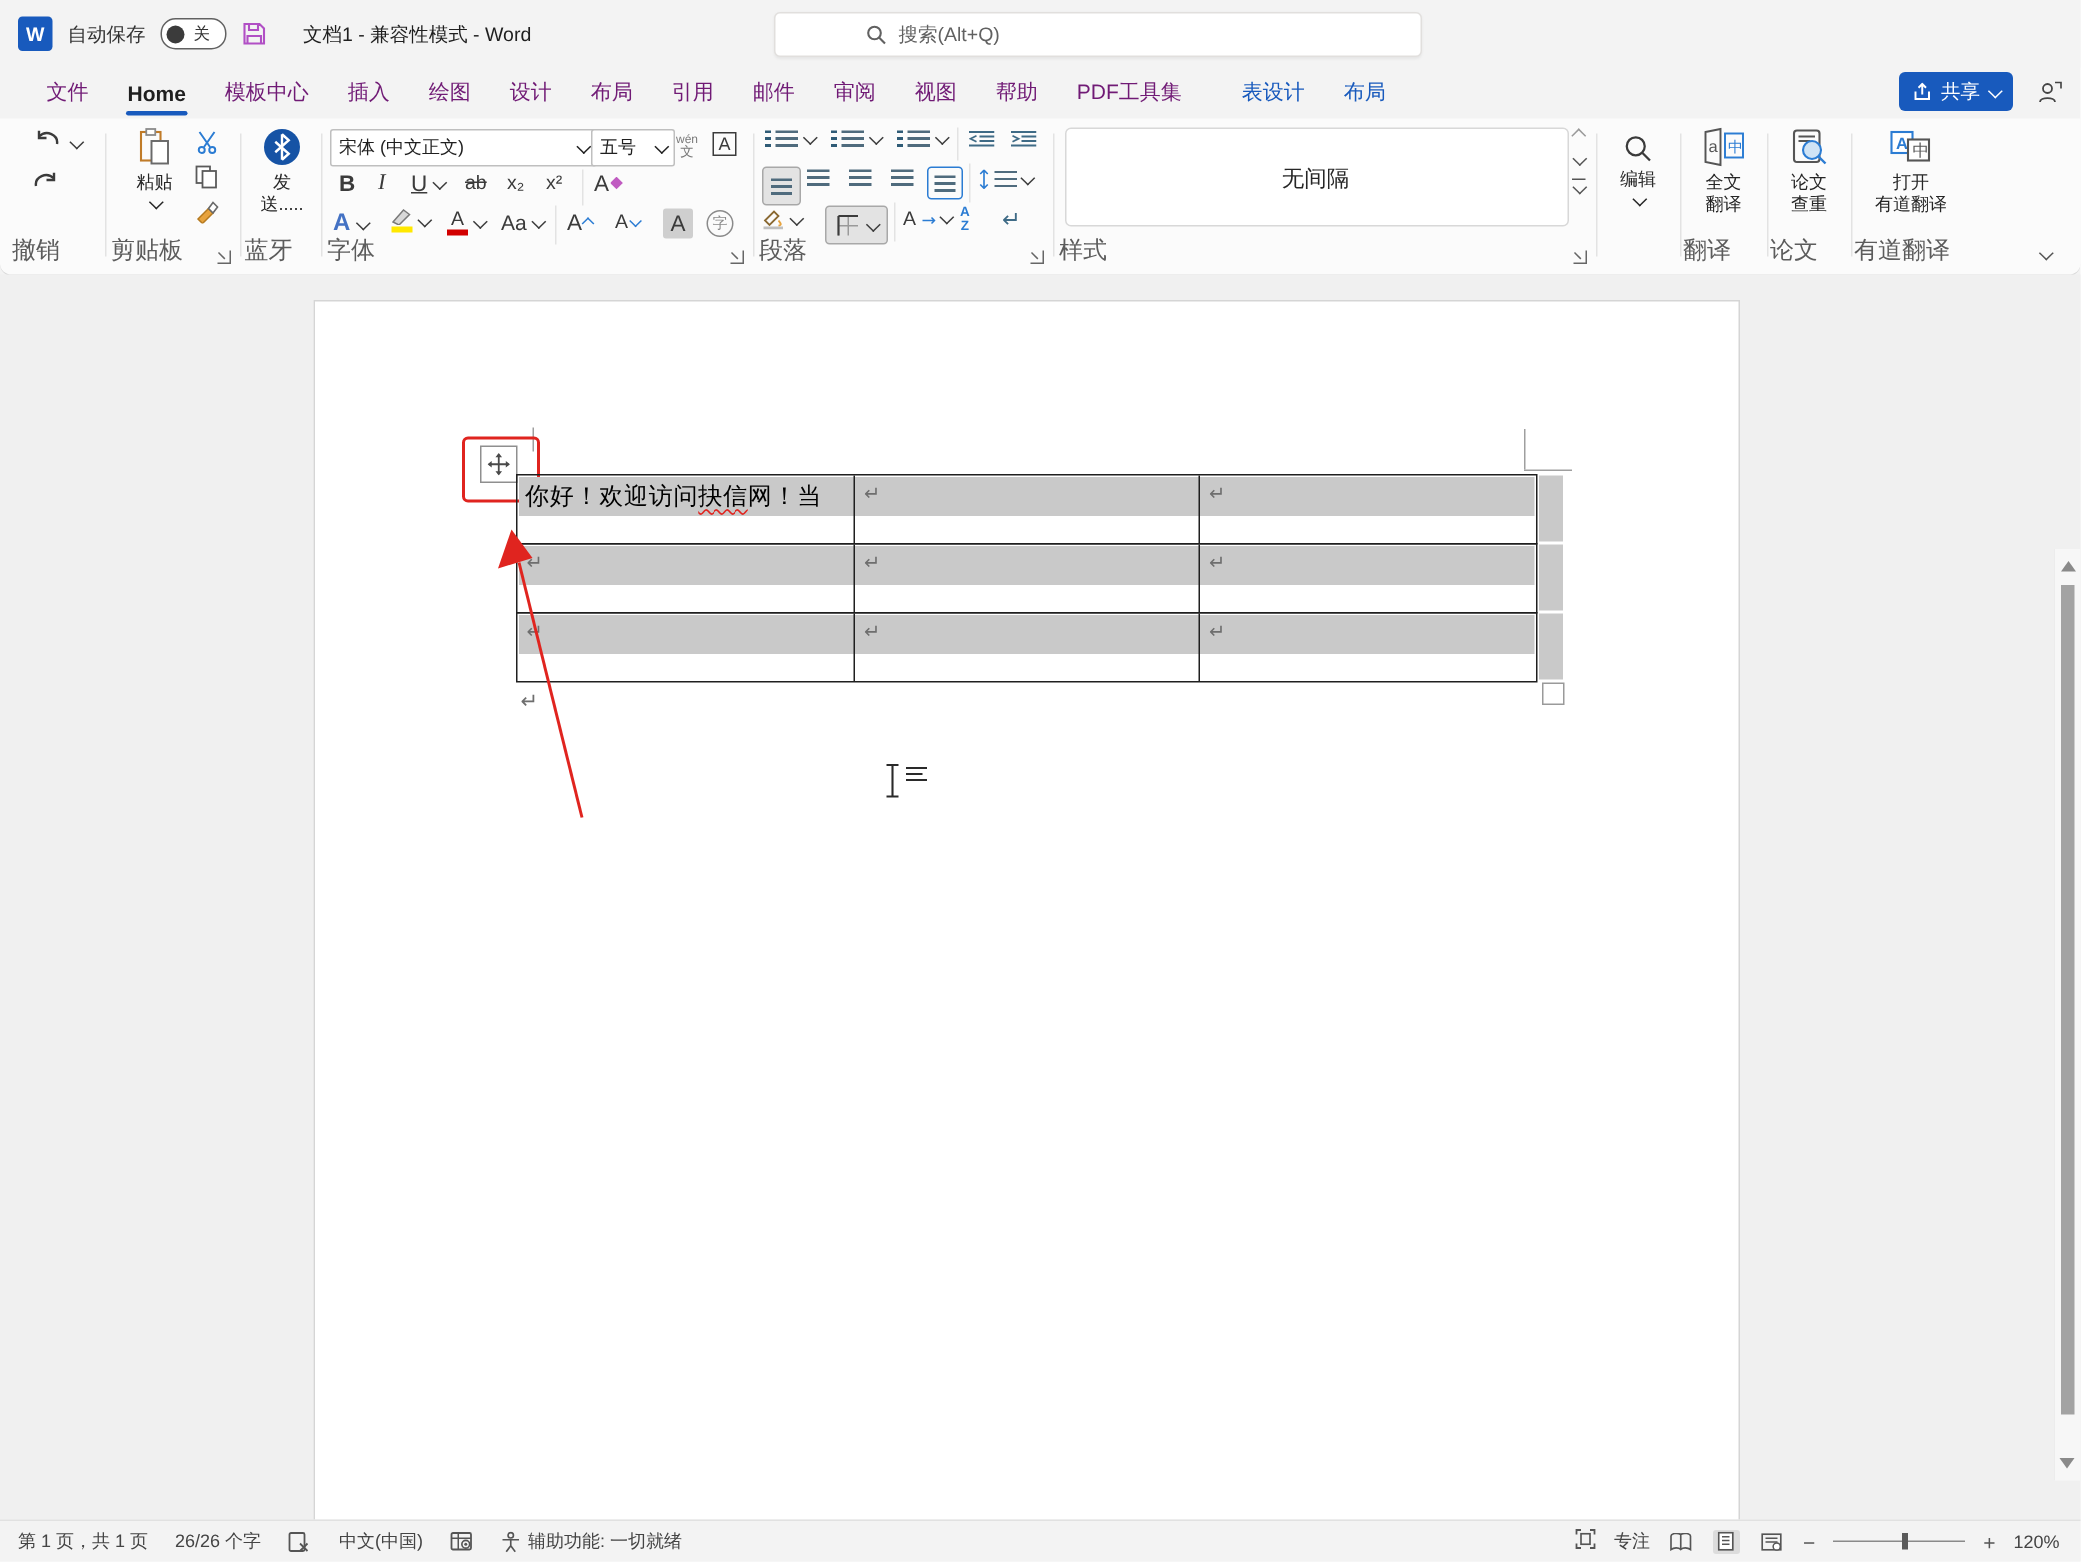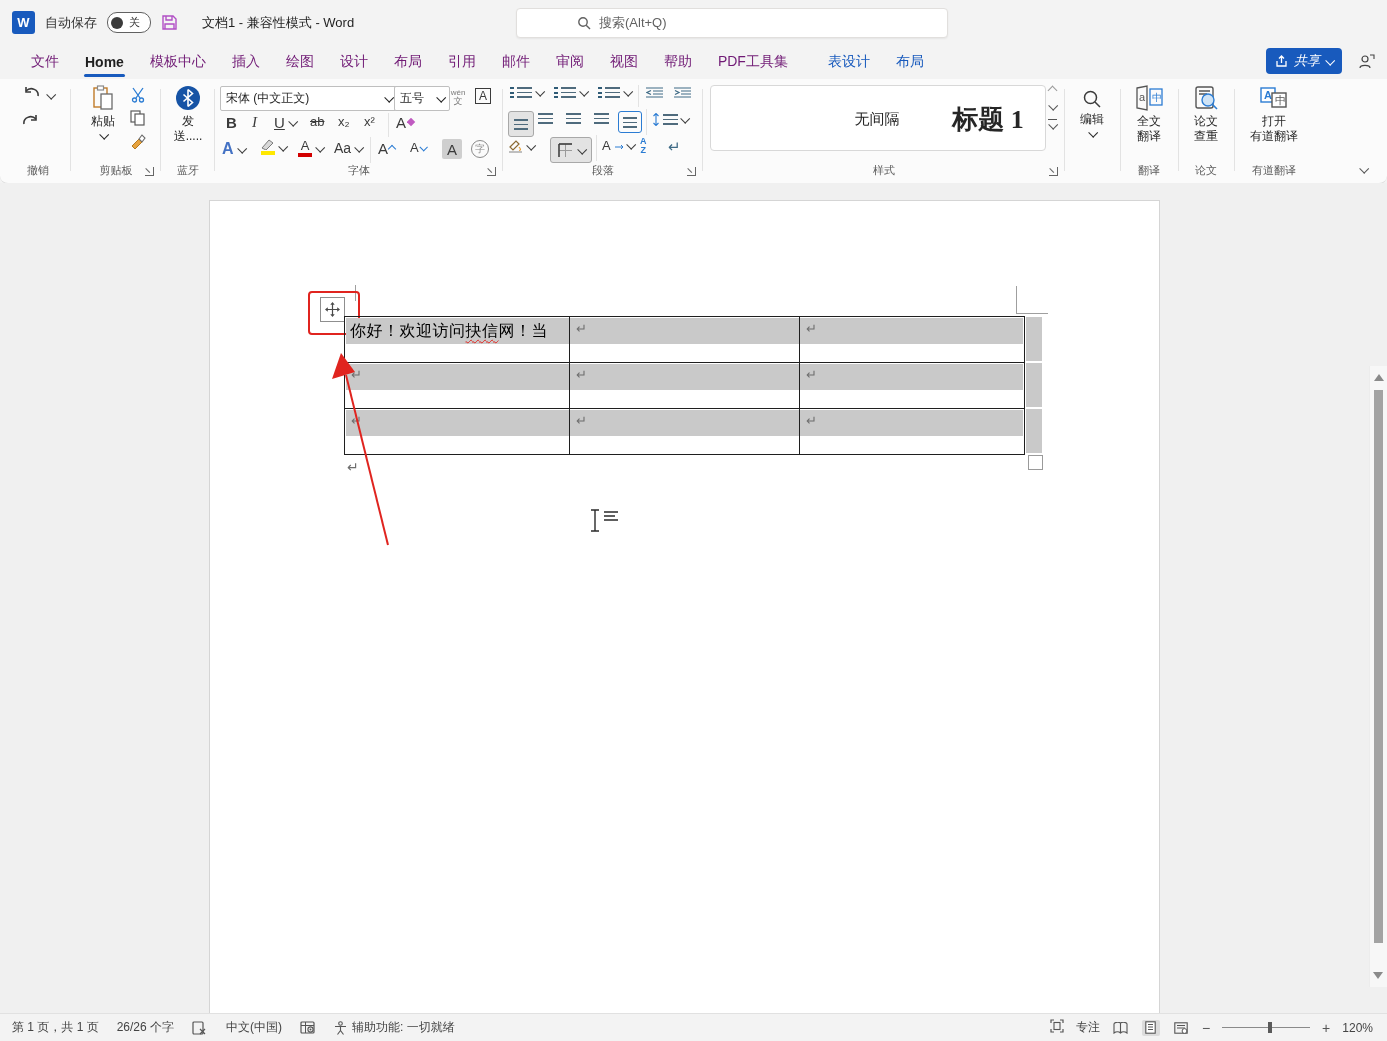--- a/index.html
+++ b/index.html
@@ -28,31 +28,31 @@
   .winbtn{width:20px;height:20px;display:flex;align-items:center;justify-content:center;color:#444;}
   
   .tabrow{position:absolute;top:45px;left:0;right:0;height:34px;display:flex;align-items:center;
           padding-left:18px;gap:0;}
   .rtab{font-size:14px;color:#701a75;padding:6px 13px;position:relative;white-space:nowrap;}
   .rtab.active{font-weight:bold;color:#1f1f1f;}
   .rtab.active::after{content:"";position:absolute;left:12px;right:12px;bottom:-1px;height:3px;
           background:#185abd;border-radius:2px;}
   .rtab.ctx{color:#185abd;}
   .ctxgap{width:14px;}
-  .tab-right{position:absolute;right:12px;top:48px;display:flex;align-items:center;gap:16px;font-style:italic;}
+  .tab-right{position:absolute;right:12px;top:48px;display:flex;align-items:center;gap:16px;}
   .sharebtn{background:#185abd;color:#fff;border-radius:4px;height:26px;display:flex;
             align-items:center;padding:0 9px;gap:6px;font-size:13px;}
   .chev{display:inline-block;width:6px;height:6px;border-right:1.4px solid currentColor;
         border-bottom:1.4px solid currentColor;transform:rotate(45deg) translateY(-1px);}
   .chev.up{transform:rotate(-135deg);}
   
   .ribbon{position:absolute;top:79px;left:0;right:0;height:104px;background:#fbfbfb;
           border-bottom:1px solid #d9d9d9;border-radius:0 0 8px 8px;}
   .rgroup{position:absolute;top:0;height:104px;}
-  .glabel{position:absolute;bottom:5px;left:0;right:0;text-align:center;font-size:11px;color:#5c5c5c;}
+  .glabel{position:absolute;bottom:5px;left:0;right:0;font-size:16px;color:#5c5c5c;}
   .gsep{position:absolute;top:10px;height:82px;width:1px;background:#e3e3e3;}
   .rbtn{display:flex;align-items:center;justify-content:center;color:#3b3b3b;border-radius:3px;}
   .glyph{font-size:15px;line-height:1;color:#3b3b3b;}
   .lnch{position:absolute;right:4px;bottom:7px;width:8px;height:8px;
         border-right:1px solid #666;border-bottom:1px solid #666;}
   .lnch::before{content:"";position:absolute;left:1px;top:1px;width:6px;height:1px;background:#666;
         transform:rotate(45deg);transform-origin:left top;}
   .combo{height:23px;border:1px solid #bfbfbf;background:#fff;font-size:12px;color:#1f1f1f;
          display:flex;align-items:center;padding:0 5px;border-radius:2px;justify-content:space-between;}
   .lines{display:inline-block;width:15px;height:11px;
@@ -401,23 +401,20 @@
     <div class="glabel">段落</div>
     <span class="lnch"></span>
   </div>
   <div class="gsep" style="left:702px;"></div>
 
   <div class="rgroup" style="left:706px;width:356px;">
     <div style="position:absolute;left:4px;top:6px;width:334px;height:64px;background:#fff;border:1px solid #d8d8d8;border-radius:4px;">
       <div class="stylecard" style="left:114px;width:102px;">
         <span style="font-size:15px;">无间隔</span>
       </div>
-      <div class="stylecard" style="left:220px;width:112px;">
-        <span style="font-size:26px;font-weight:bold;font-family:'Liberation Serif',serif;">标题 1</span>
-      </div>
     </div>
     <div style="position:absolute;left:342px;top:8px;display:flex;flex-direction:column;gap:9px;align-items:center;">
       <span class="chev up" style="color:#9a9a9a;"></span>
       <span class="chev" style="color:#555;"></span>
       <span style="display:flex;flex-direction:column;align-items:center;">
         <span style="width:9px;height:1.4px;background:#555;margin-bottom:2px;"></span>
         <span class="chev" style="color:#555;"></span>
       </span>
     </div>
     <div class="glabel">样式</div>

